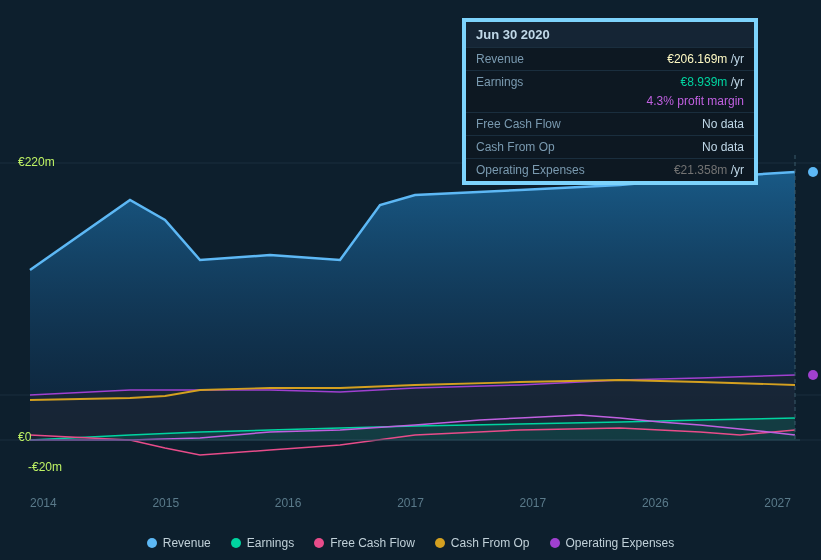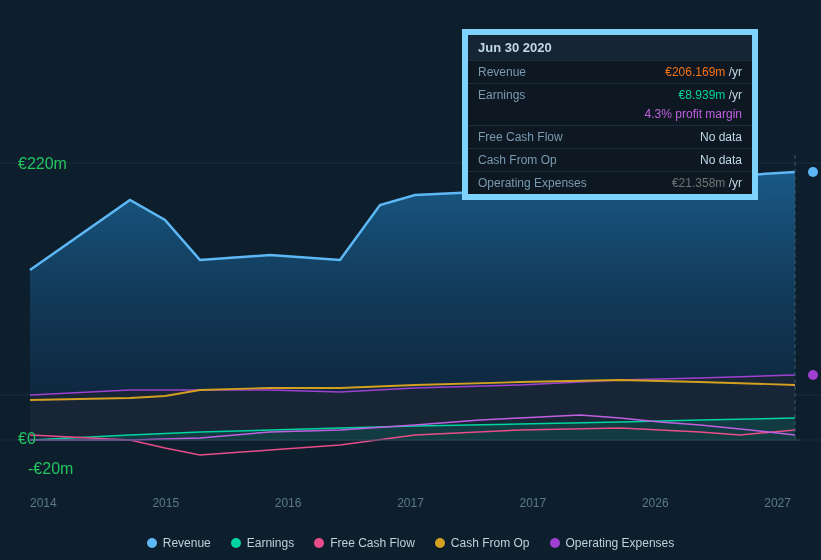--- a/index.html
+++ b/index.html
@@ -8,25 +8,25 @@
       height: 560px;
       background: #0d1f2d;
       font-family: Arial, sans-serif;
       overflow: hidden;
       position: relative;
     }
 
     
     .tooltip-box {
       position: absolute;
-      top: 29px;
+      top: 18px;
       left: 462px;
       width: 296px;
       background: #0d1822;
-      border: 6px solid #7dd3fc;
+      border: 4px solid #7dd3fc;
       z-index: 10;
     }
     .tooltip-header {
       background: #152535;
       padding: 5px 10px;
       font-size: 13px;
       font-weight: bold;
       color: #c0d8e8;
     }
     .tooltip-row {
@@ -39,39 +39,39 @@
     .tooltip-label {
       color: #7a9ab0;
       font-size: 12px;
       min-width: 110px;
     }
     .tooltip-value {
       color: #c0d8e8;
       font-size: 12px;
       text-align: right;
     }
-    .tooltip-value .highlight-blue { color: #f97316; margin-left: 8px; }
+    .tooltip-value .highlight-blue { color: #fef9c3; margin-left: 8px; }
     .tooltip-value .highlight-green { color: #00d4a0; }
     .tooltip-value .highlight-purple { color: #737373; }
     .profit-margin-row {
       padding: 1px 10px 4px 10px;
       display: flex;
       justify-content: flex-end;
     }
     .profit-margin-text {
       color: #c060e0;
       font-size: 12px;
       text-align: right;
     }
 
     
     .y-label {
       position: absolute;
-      color: #22c55e;
-      font-size: 16px;
+      color: #bef264;
+      font-size: 12px;
     }
 
     
     .legend {
       position: absolute;
       bottom: 10px;
       left: 0;
       right: 0;
       display: flex;
       justify-content: center;

